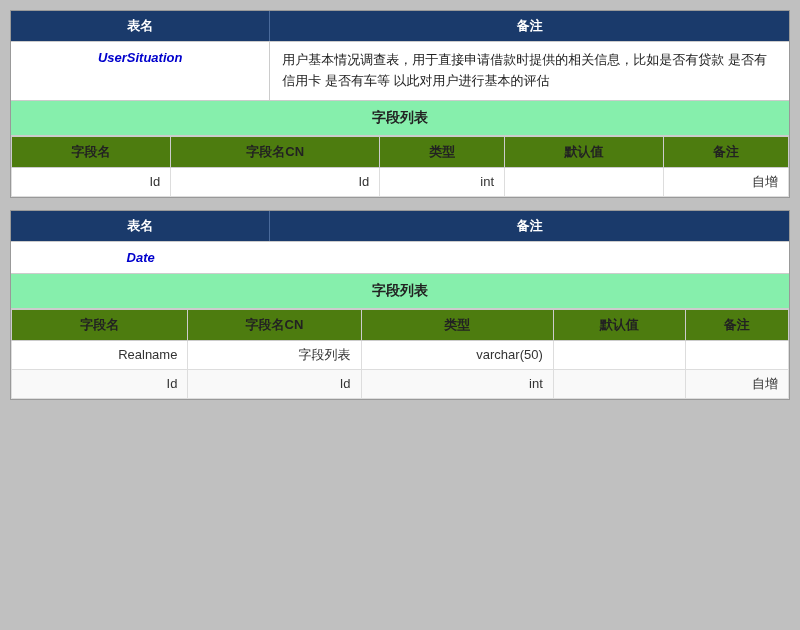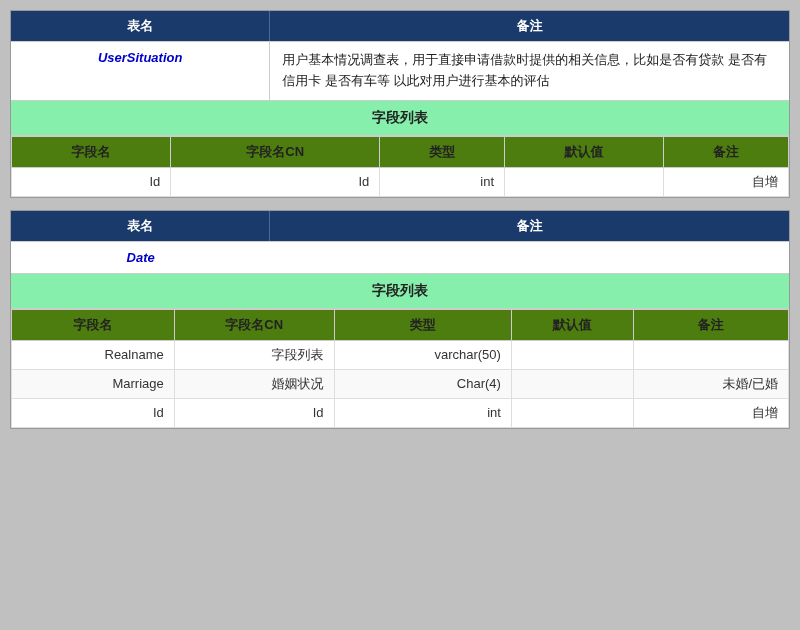--- a/index.html
+++ b/index.html
@@ -156,27 +156,20 @@
       </thead>
       <tbody id="card2-tbody">
       <tr>
             <td>Realname</td>
             <td>字段列表</td>
             <td>varchar(50)</td>
             <td></td>
             <td></td>
           </tr>
           <tr>
-            <td>Marriage</td>
-            <td>婚姻状况</td>
-            <td>Char(4)</td>
-            <td></td>
-            <td>未婚/已婚</td>
-          </tr>
-          <tr>
             <td>Id</td>
             <td>Id</td>
             <td>int</td>
             <td></td>
             <td>自增</td>
           </tr>
         </tbody>
     </table>
   </div>
 </div>

